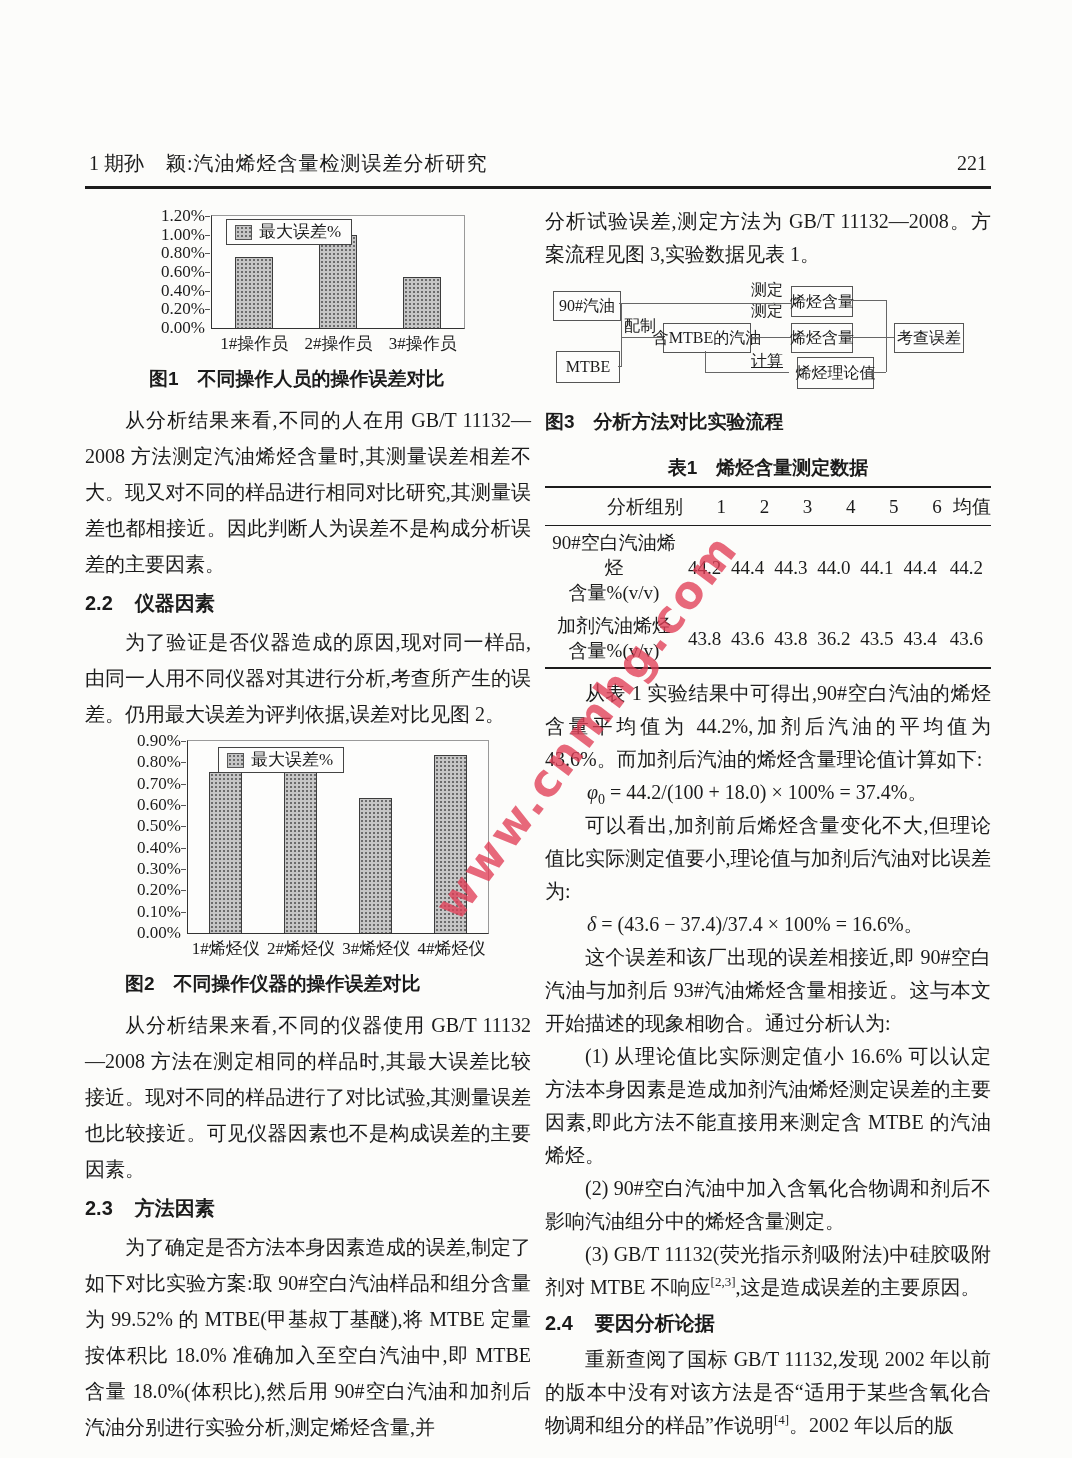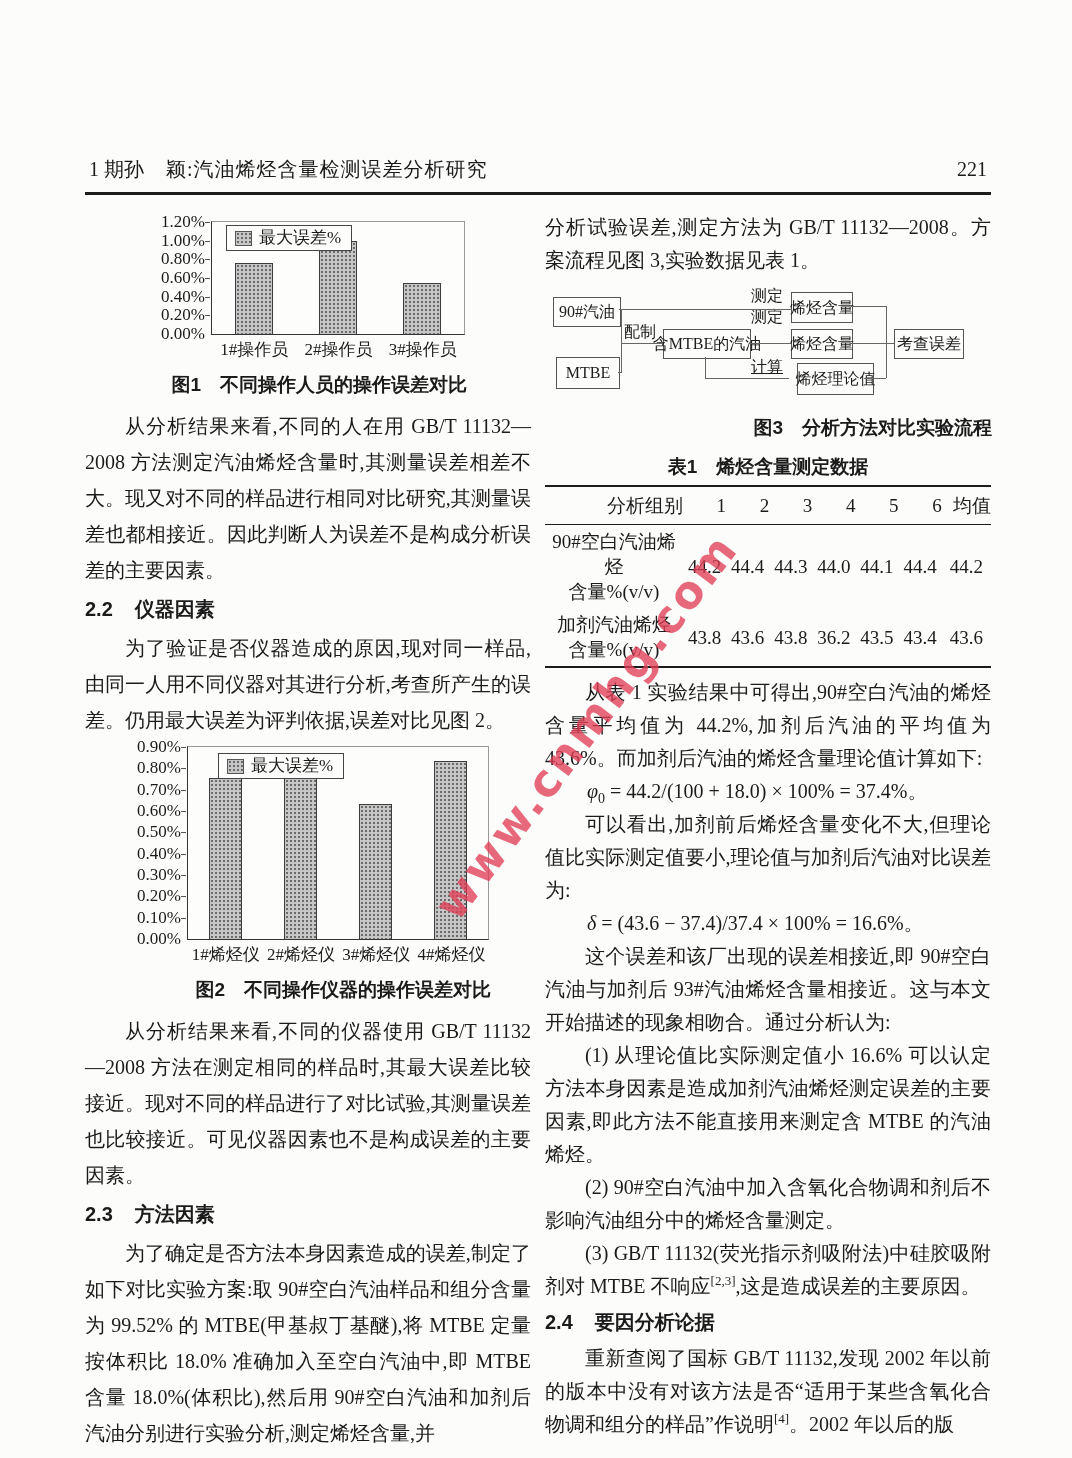--- a/index.html
+++ b/index.html
@@ -1,21 +1,21 @@
 <!DOCTYPE html>
 <html><head>
 <meta charset="utf-8">
 <style>
   html,body{margin:0;padding:0;}
   body{
     width:1072px;height:1458px;position:relative;overflow:hidden;
     background:#fcfcfa;color:#1b1b1b;
     font-family:"Liberation Serif","DejaVu Serif",serif;
   }
-  .inner{position:absolute;left:85px;top:156px;width:906px;}
+  .inner{position:absolute;left:85px;top:150px;width:906px;}
   
   .hdr{display:flex;align-items:baseline;font-size:20px;padding:0 4px;}
   .hdr .mid{flex:1;text-align:left;letter-spacing:1px;}
   .hdr-rule{border:none;border-top:3px solid #1c1c1c;margin:9px 0 0 0;}
   
   .cols{display:flex;gap:14px;margin-top:16px;}
   .col{width:446px;font-size:20px;text-align:justify;}
   .col-l{line-height:36px;}
   .col-r{line-height:33px;}
   p{margin:0;}
@@ -38,21 +38,21 @@
   .plot-fig1 .bar{width:36px;}
   .plot-fig2 .bar{width:31px;}
   .ytick{position:absolute;left:-7px;width:5px;height:1px;background:#555;}
   .legend{position:absolute;border:1.4px solid #444;background:#fdfdfc;display:flex;align-items:center;gap:7px;padding:3px 10px 3px 8px;font-size:17px;line-height:18px;z-index:2;white-space:nowrap;}
   .leg1{left:14px;top:3px;}
   .leg2{left:30px;top:6px;}
   .swatch{width:15px;height:13px;border:1px solid #555;flex:none;}
   .xlabels{display:flex;justify-content:space-around;font-size:17px;line-height:20px;margin-top:5px;}
   .xl-fig1{margin-left:63px;width:253px;}
   .xl-fig2{margin-left:63px;width:301px;}
-  .figcap{font-family:"Liberation Sans","DejaVu Sans",sans-serif;font-weight:bold;font-size:19px;text-align:right;line-height:26px;margin:12px 0 10px 0;text-indent:0;}
+  .figcap{font-family:"Liberation Sans","DejaVu Sans",sans-serif;font-weight:bold;font-size:19px;text-align:left;line-height:26px;margin:12px 0 10px 0;text-indent:0;}
   
   .flow{position:relative;width:447px;height:114px;margin-top:10px;font-size:16px;font-family:"Liberation Serif","DejaVu Serif",serif;}
   .fnode{position:absolute;border:1px solid #555;background:#fdfdfc;display:flex;align-items:center;justify-content:center;white-space:nowrap;line-height:16px;}
   .flabel{position:absolute;white-space:nowrap;line-height:18px;}
   .fline{position:absolute;background:#666;}
   .hline{height:1px;}
   .vline{width:1px;}
   
   .tbl-title{font-family:"Liberation Sans","DejaVu Sans",sans-serif;font-weight:bold;font-size:19px;text-align:center;margin:10px 0 6px 0;line-height:24px;text-indent:0;}
   table.datatable{width:100%;border-collapse:collapse;font-size:19px;line-height:25px;border-top:2.4px solid #1c1c1c;border-bottom:2.4px solid #1c1c1c;margin-bottom:8px;}
@@ -208,21 +208,21 @@
           <div class="fline hline" style="left:73px;top:85px;width:4px;"></div>
           <div class="fline hline" style="left:76px;top:56px;width:42px;"></div>
           <div class="fline hline" style="left:204px;top:56px;width:42px;"></div>
           <div class="fline vline" style="left:160px;top:70px;height:21px;"></div>
           <div class="fline hline" style="left:160px;top:91px;width:84px;"></div>
           <div class="fline hline" style="left:306px;top:19px;width:35px;"></div>
           <div class="fline vline" style="left:341px;top:19px;height:72px;"></div>
           <div class="fline hline" style="left:319px;top:91px;width:22px;"></div>
           <div class="fline hline" style="left:306px;top:56px;width:43px;"></div>
         </div>
-        <div class="figcap" style="margin:14px 0 14px 0;">图3　分析方法对比实验流程</div>
+        <div class="figcap" style="margin:14px 0 21px 0;">图3　分析方法对比实验流程</div>
       </div>
 
       <div class="tbl-title">表1　烯烃含量测定数据</div>
       <table class="datatable">
         <thead>
             <tr id="t1-head">
               <th style="width: 138px;">分析组别</th>
               <th>1</th>
               <th>2</th>
               <th>3</th>

